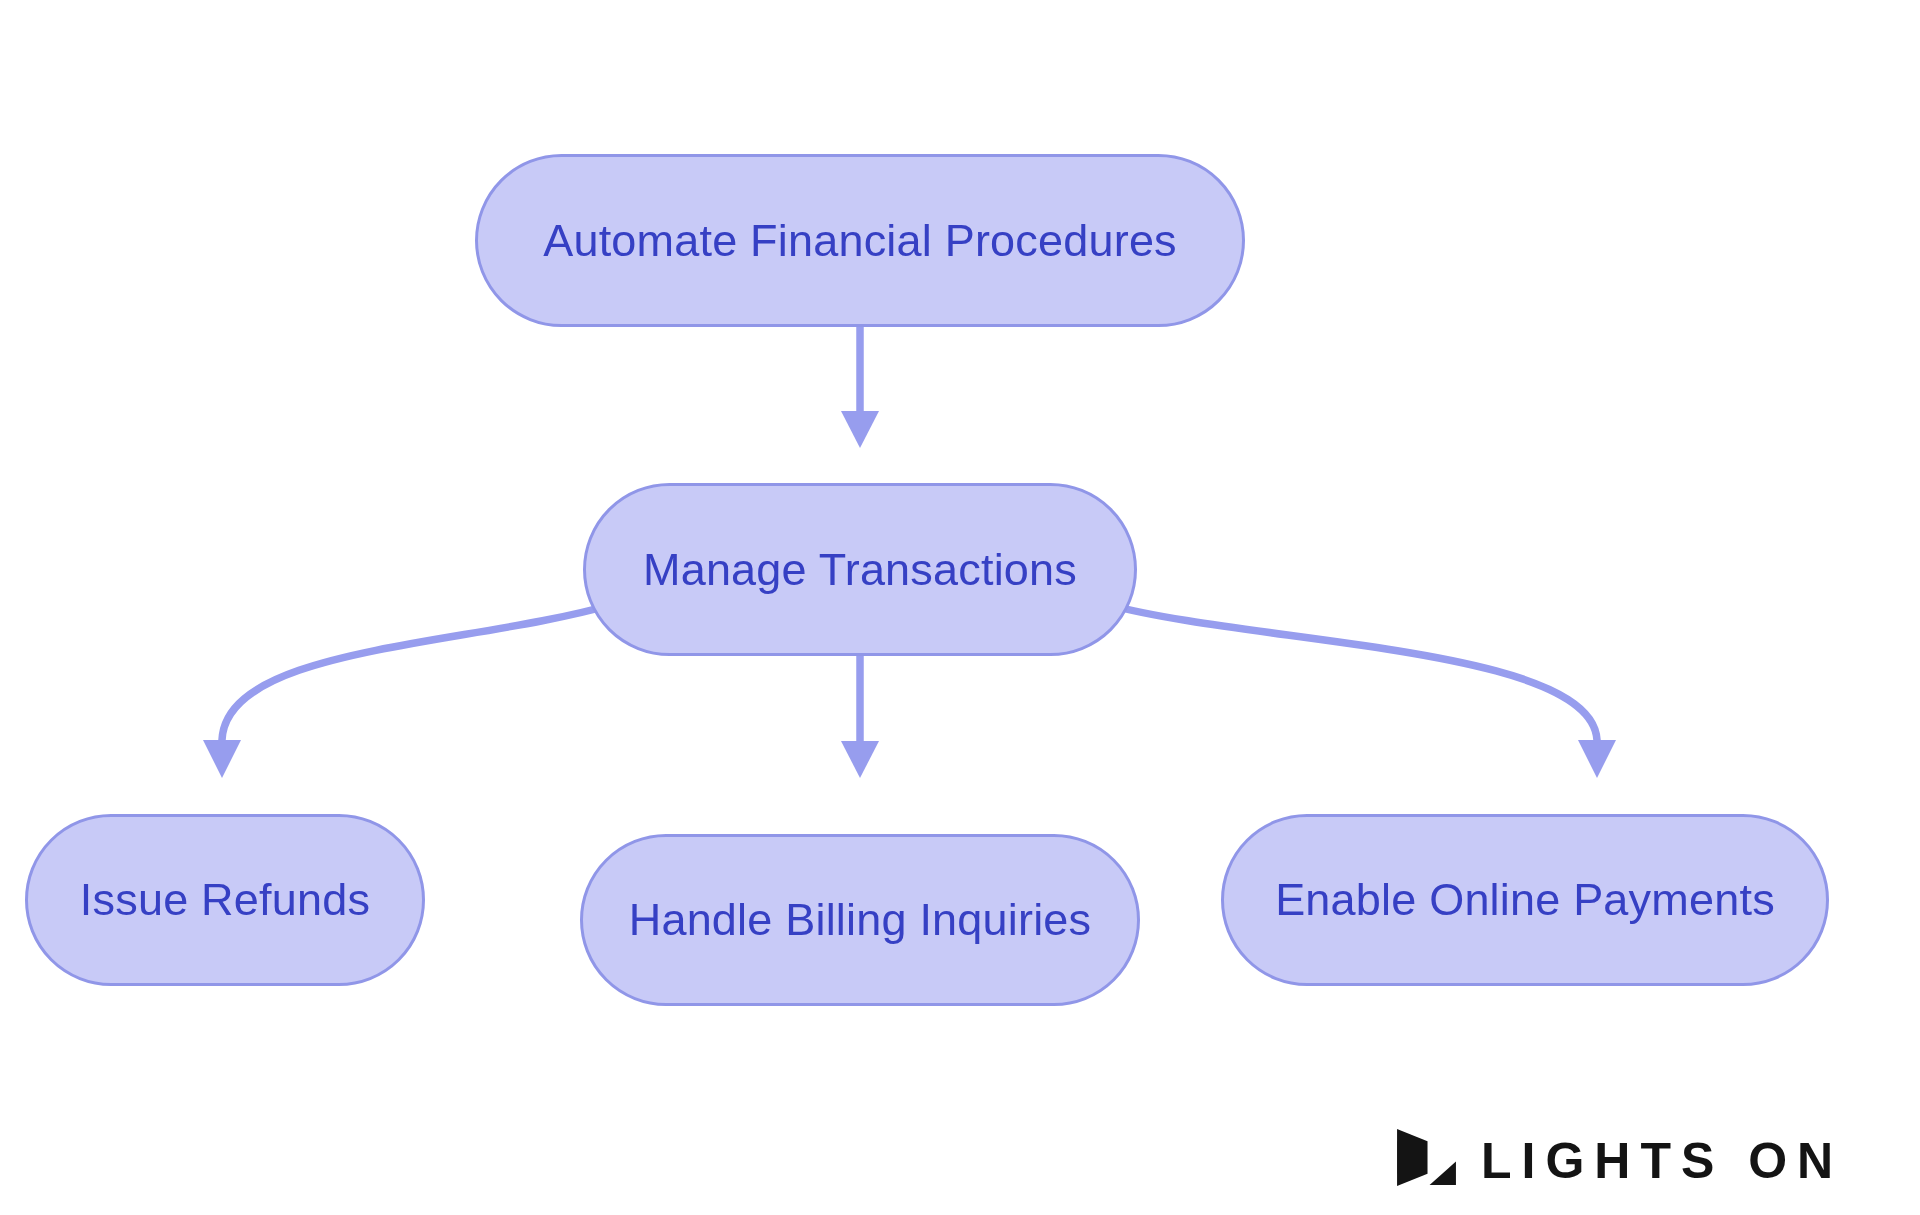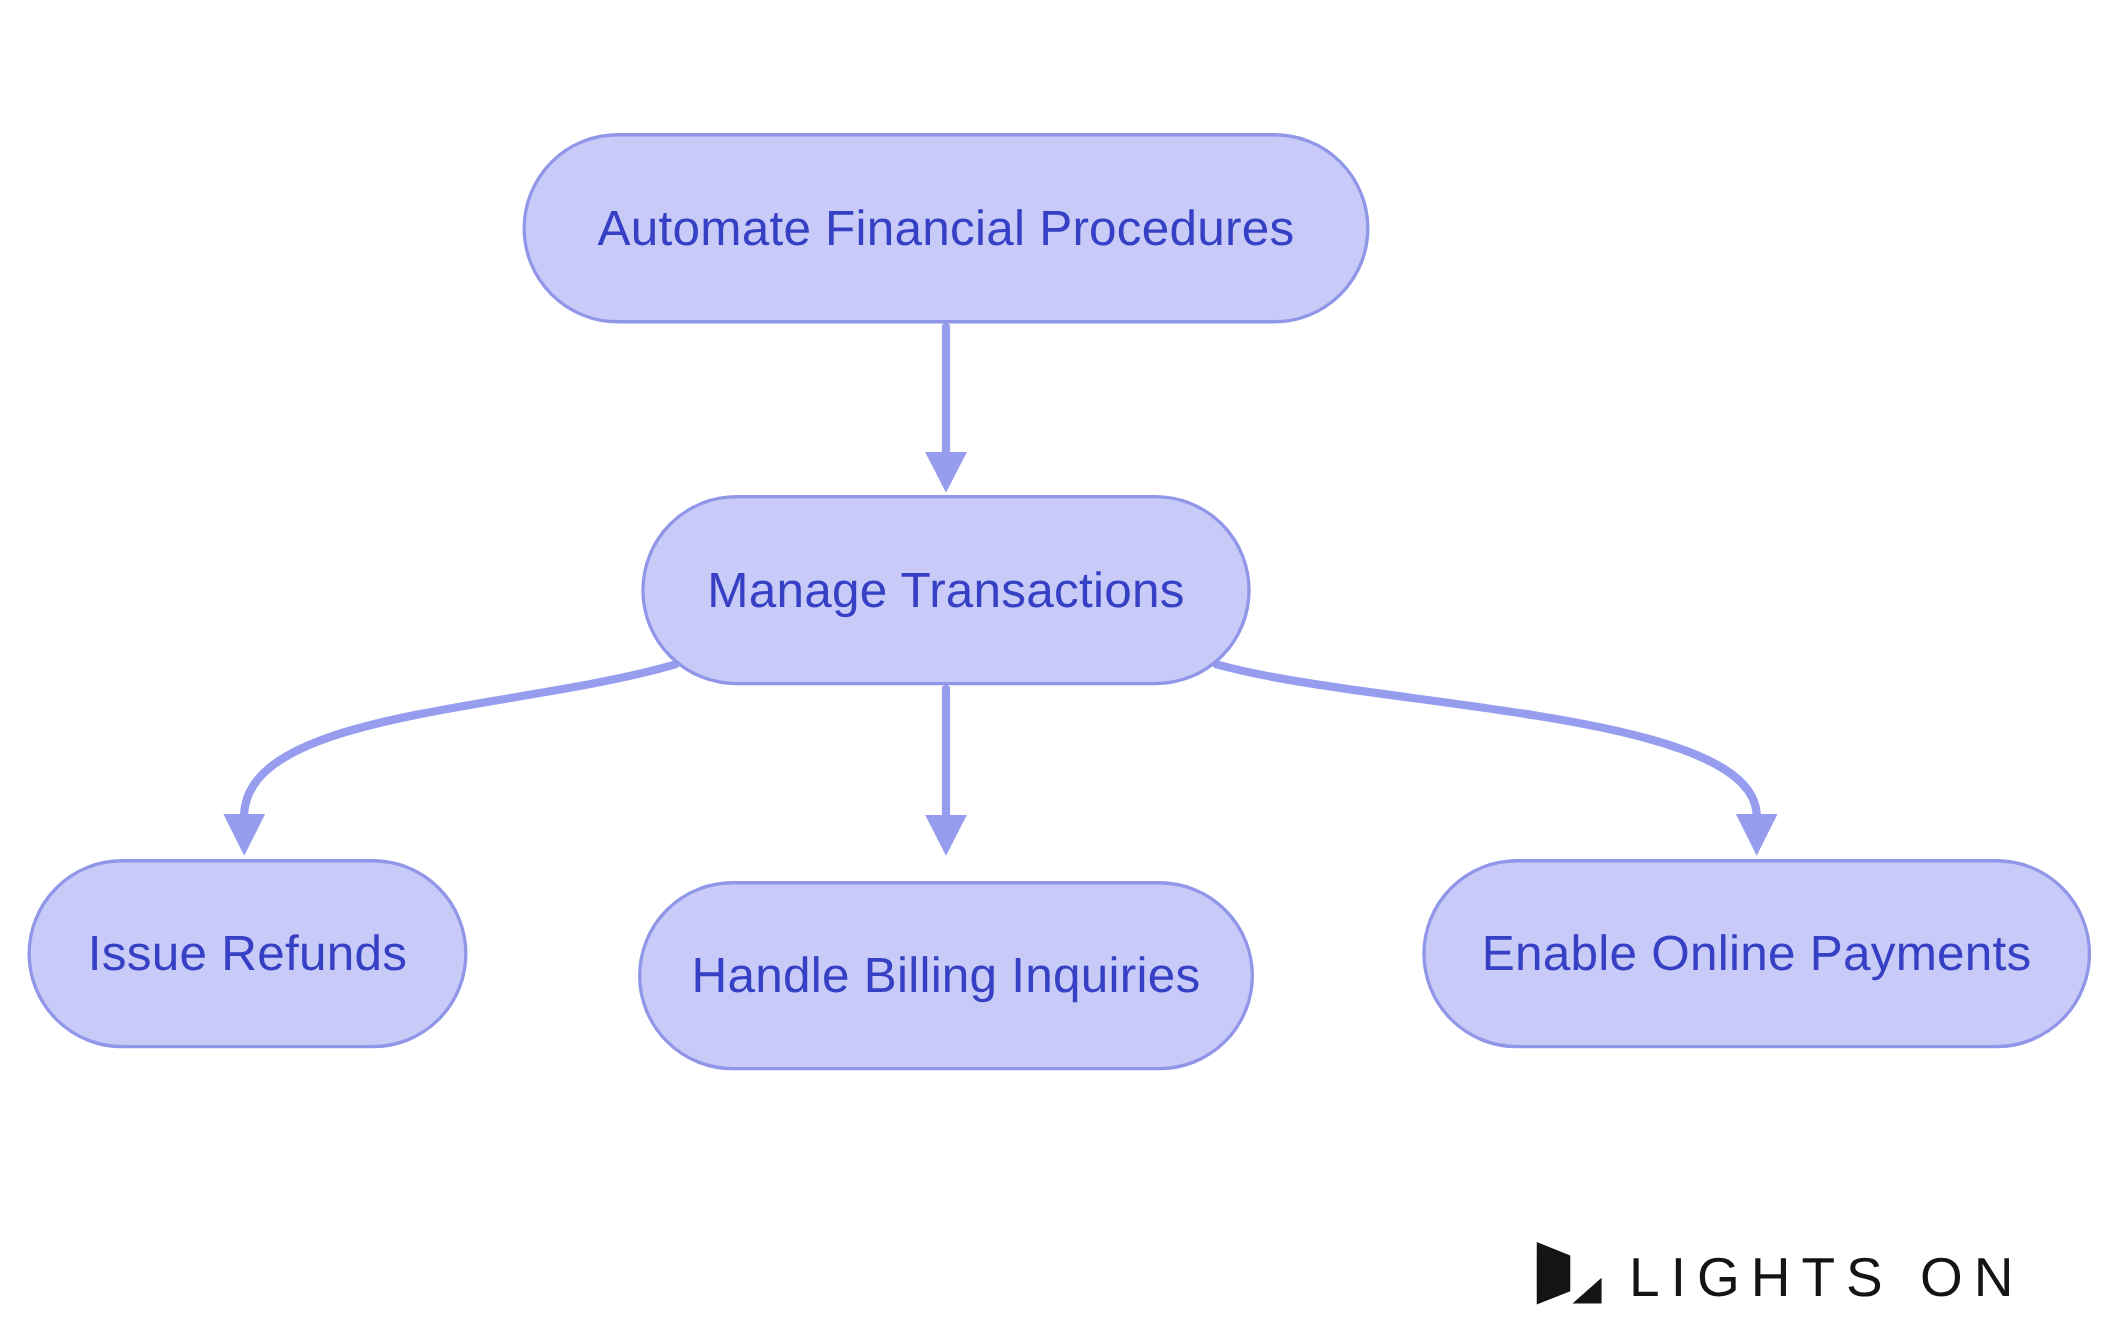--- a/index.html
+++ b/index.html
@@ -44,43 +44,44 @@
     border:3px solid var(--node-border);
     border-radius:88px;
     display:flex;
     align-items:center;
     justify-content:center;
     color:var(--node-text);
     font-size:45px;
     letter-spacing:0.2px;
     white-space:nowrap;
     text-align:center;
+    margin-top:33px;
   }
   .node-automate{left:475px;top:121px;width:770px;height:173px;}
   .node-manage{left:583px;top:450px;width:554px;height:173px;}
   .node-refunds{left:25px;top:781px;width:400px;height:172px;}
   .node-billing{left:580px;top:801px;width:560px;height:172px;}
-  .node-payments{left:1293px;top:781px;width:608px;height:172px;}
+  .node-payments{left:1221px;top:781px;width:608px;height:172px;}
 
   .logo{
     position:absolute;
     left:1395px;top:1122px;
     display:flex;
     align-items:flex-end;
   }
   .logo-mark{
     width:63px;height:65px;
     flex:0 0 auto;
   }
   .logo-mark polygon{fill:var(--logo-color);}
   .logo-text{
     margin-left:23px;
     margin-bottom:1px;
     font-size:50px;
-    font-weight:400;
+    font-weight:700;
     letter-spacing:10px;
     color:var(--logo-color);
     line-height:1.0;
     white-space:nowrap;
   }
 </style>
 </head>
 <body>
 
 <div class="canvas">

